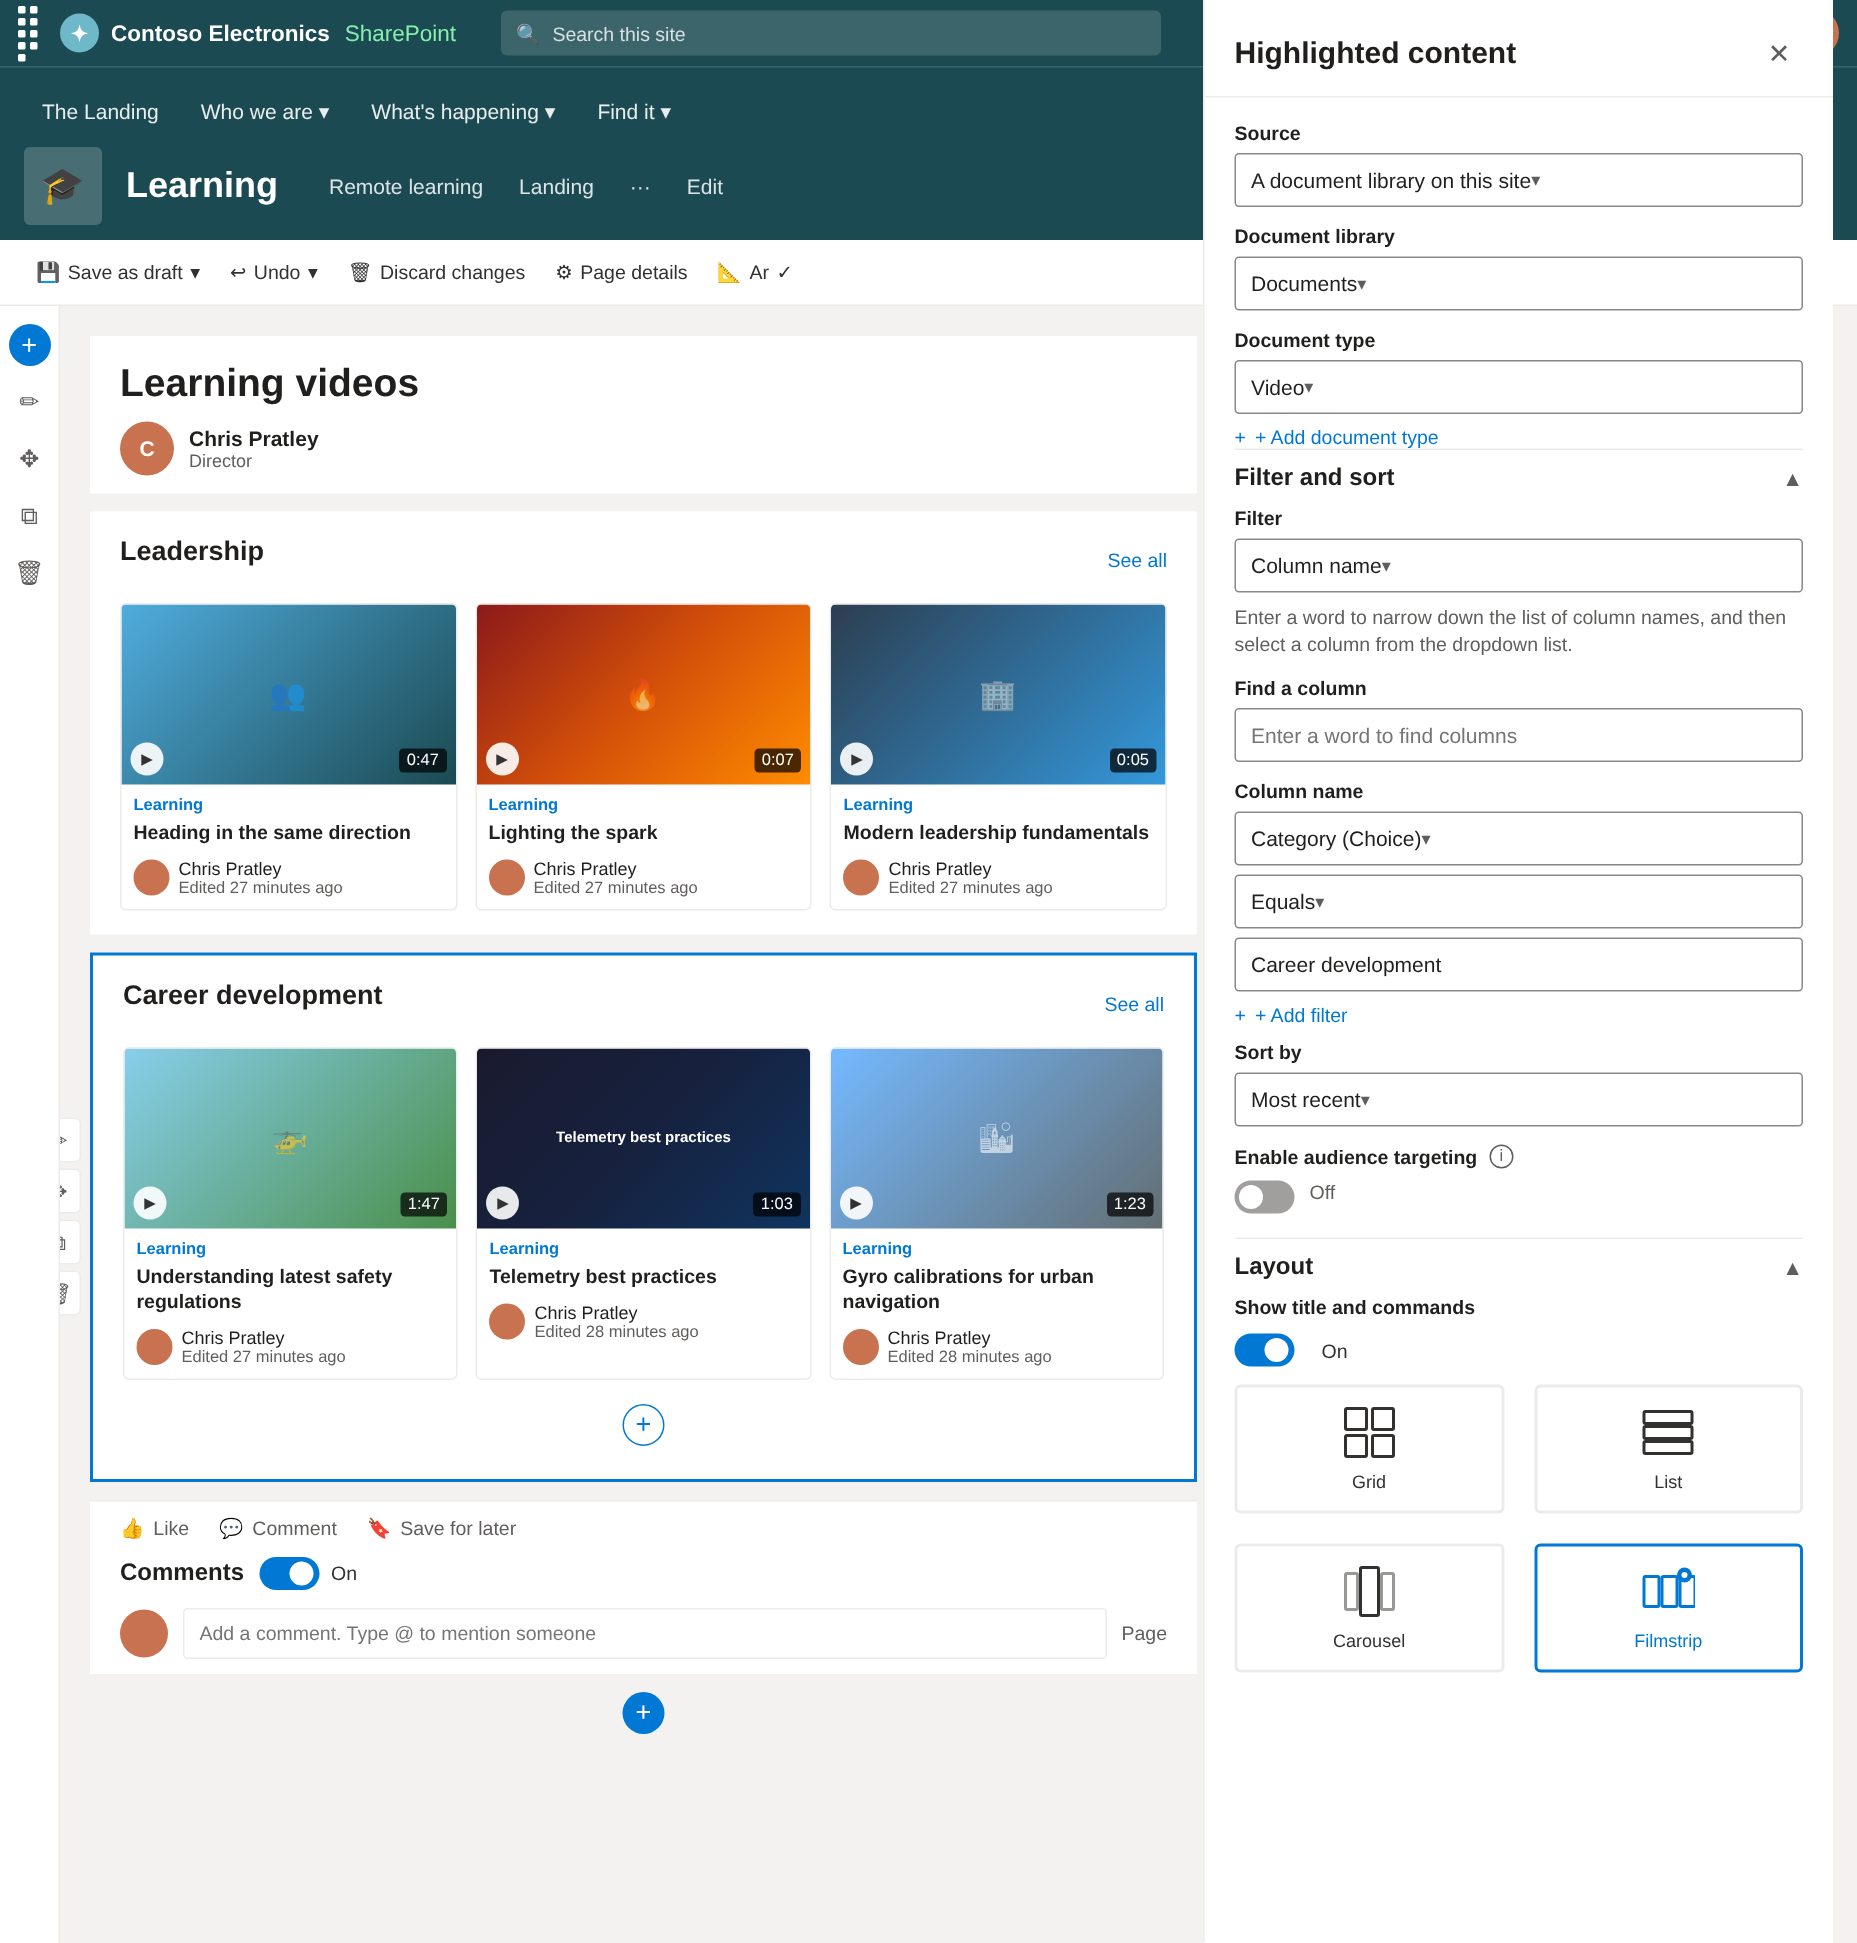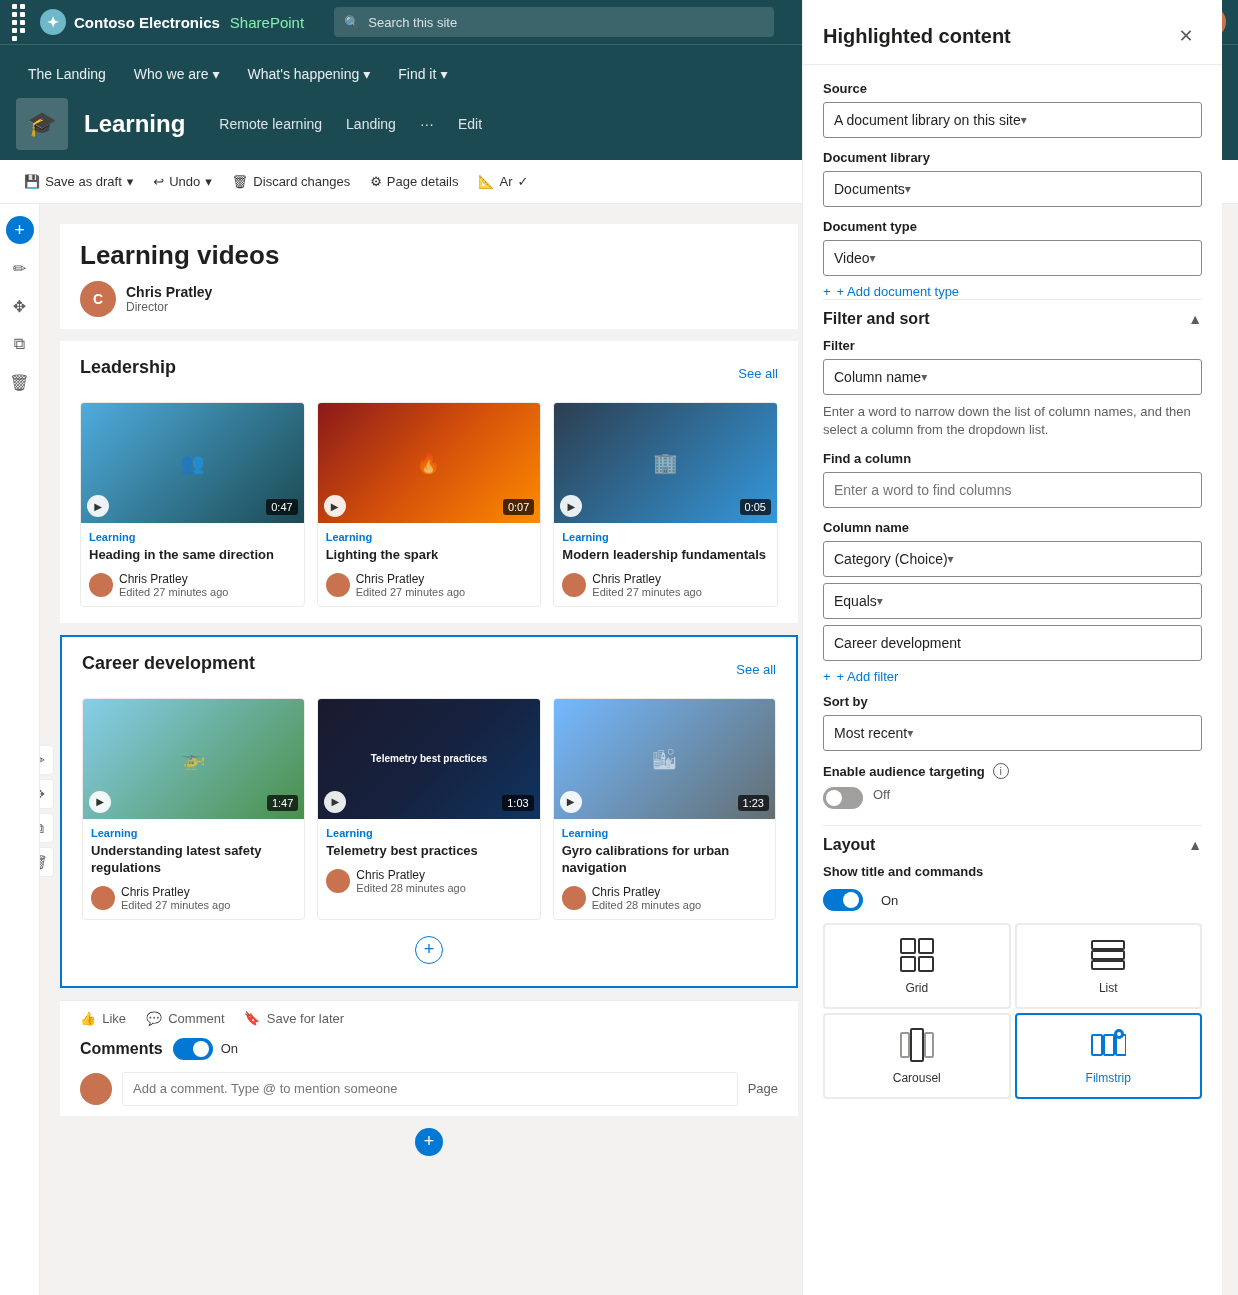--- a/index.html
+++ b/index.html
@@ -211,21 +211,21 @@
       margin-top: 6px;
     }
 
     .sort-row { margin-top: 10px; }
     .audience-row { display: flex; align-items: flex-start; gap: 10px; margin-top: 8px; }
     .audience-label { font-size: 13px; color: #605e5c; }
     .toggle-off { background: #a19f9d; }
     .toggle-thumb-left { left: 3px; }
 
     
-    .layout-grid { display: grid; grid-template-columns: 1fr 1fr; gap: 4px; margin-top: 10px; }
+    .layout-grid { display: grid; grid-template-columns: 1fr 1fr; gap: 20px; margin-top: 10px; }
     .layout-option {
       border: 2px solid #edebe9;
       border-radius: 4px;
       padding: 12px;
       display: flex;
       flex-direction: column;
       align-items: center;
       gap: 8px;
       cursor: pointer;
       font-size: 12px;

